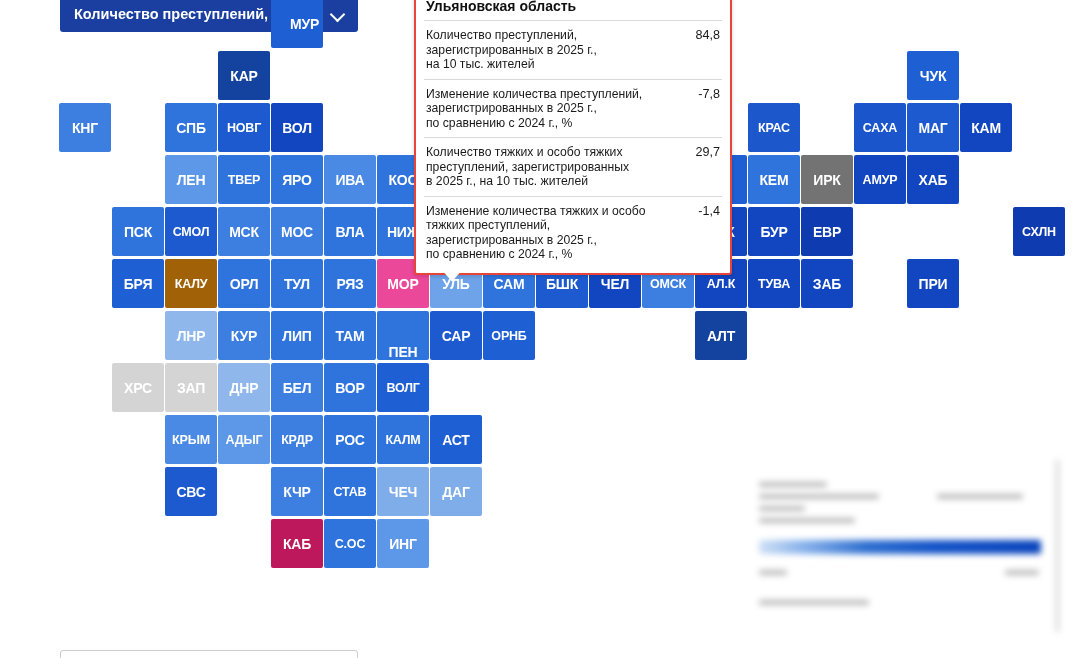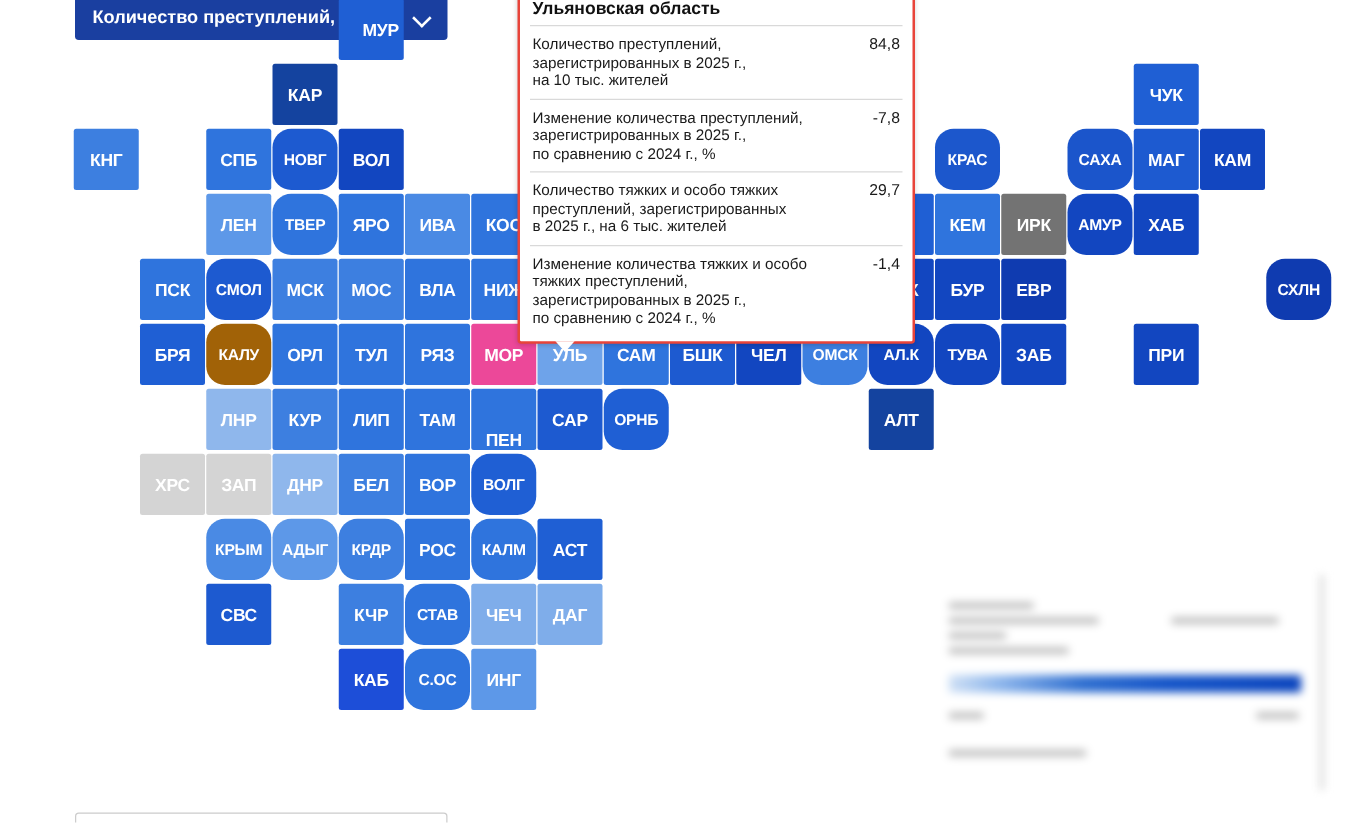--- a/index.html
+++ b/index.html
@@ -75,21 +75,20 @@
     justify-content: center;
     color: #ffffff;
     font-size: 14px;
     font-weight: bold;
     letter-spacing: -0.2px;
     box-sizing: border-box;
     overflow: hidden;
   }
   .tile.small {
     font-size: 12.5px;
-    border-radius: 15px;
   }
 
   
   #tooltip {
     position: absolute;
     left: 414px;
     top: -12px;
     width: 318px;
     background: #ffffff;
     border: 2px solid #e8443a;
@@ -405,21 +404,21 @@
     </div>
     <div class="tile small" style="left: 324px; top: 467px; background: rgb(47, 116, 221);">
       <span>СТАВ</span>
     </div>
     <div class="tile" style="left: 377px; top: 467px; background: rgb(127, 173, 234);">
       <span>ЧЕЧ</span>
     </div>
     <div class="tile" style="left: 430px; top: 467px; background: rgb(127, 173, 234);">
       <span>ДАГ</span>
     </div>
-    <div class="tile" style="left: 271px; top: 519px; background: #1d4ed8;">
+    <div class="tile" style="left: 271px; top: 519px; background: #be185d;">
       <span>КАБ</span>
     </div>
     <div class="tile small" style="left: 324px; top: 519px; background: rgb(47, 116, 221);">
       <span>С.ОС</span>
     </div>
     <div class="tile" style="left: 377px; top: 519px; background: rgb(93, 152, 232);">
       <span>ИНГ</span>
     </div>
   </div>
 
@@ -434,21 +433,21 @@
       </div>
       <div class="tt-row">
         <div class="tt-name">Изменение количества преступлений,
 зарегистрированных в 2025 г.,
 по сравнению с 2024 г., %</div>
         <div class="tt-val">-7,8</div>
       </div>
       <div class="tt-row">
         <div class="tt-name">Количество тяжких и особо тяжких
 преступлений, зарегистрированных
-в 2025 г., на 6 тыс. жителей</div>
+в 2025 г., на 10 тыс. жителей</div>
         <div class="tt-val">29,7</div>
       </div>
       <div class="tt-row">
         <div class="tt-name">Изменение количества тяжких и особо
 тяжких преступлений,
 зарегистрированных в 2025 г.,
 по сравнению с 2024 г., %</div>
         <div class="tt-val">-1,4</div>
       </div>
     </div>

